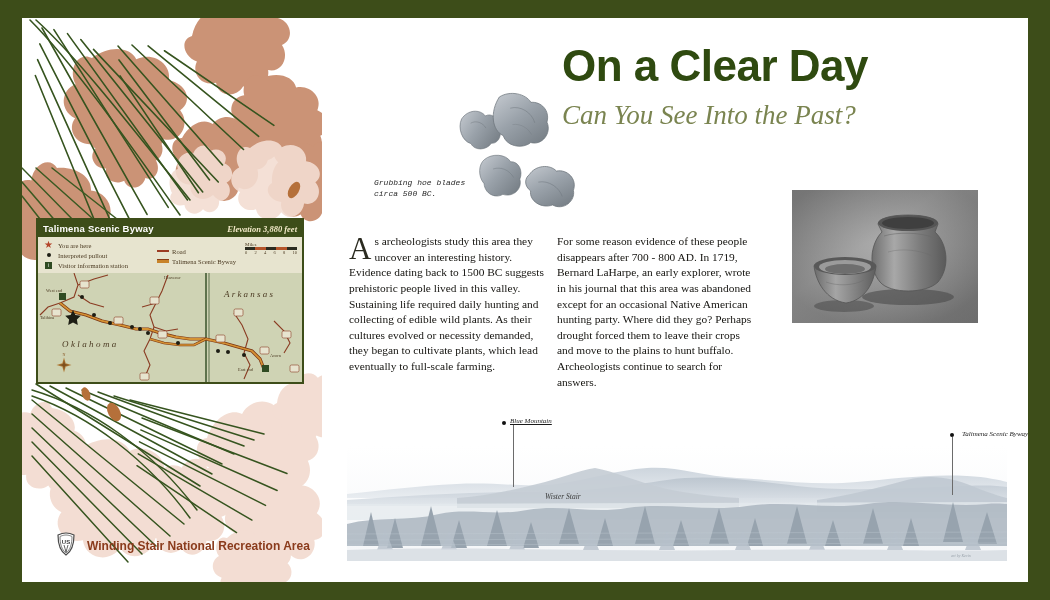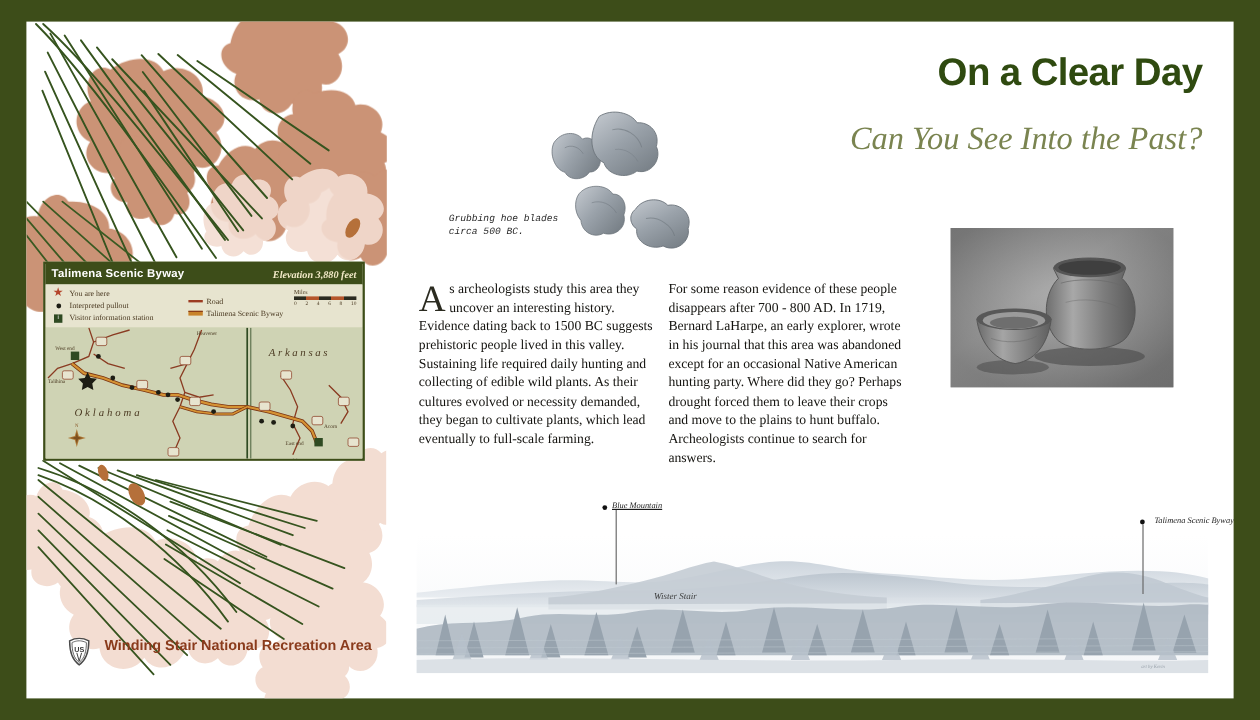--- a/index.html
+++ b/index.html
@@ -31,28 +31,28 @@
   .line-road{width:12px;height:2px;background:#9c3b22;}
   .line-byway{width:12px;height:3px;background:#c8832a;border-top:1px solid #8a3c17;}
   #scalebar{position:absolute;right:5px;top:5px;width:52px;}
   #scalebar .sbl{font-size:5px;color:#4b3a22;}
   #scalebar .sbbar{height:3px;background:linear-gradient(90deg,#2b2b20 0 20%,#b5562c 20% 40%,#2b2b20 40% 60%,#b5562c 60% 80%,#2b2b20 80% 100%);}
   #scalebar .sbnums{display:flex;justify-content:space-between;font-size:4.5px;color:#4b3a22;}
   #mapbody{position:absolute;left:0;right:0;top:53px;bottom:0;background:#cfd3b4;overflow:hidden;}
   #mapbody svg{display:block;}
 
   
-  #footer{position:absolute;left:34px;bottom:22px;display:flex;align-items:flex-start;}
+  #footer{position:absolute;left:34px;bottom:22px;display:flex;align-items:center;}
   #fsname{font-family:"Liberation Sans",sans-serif;font-weight:bold;font-size:12px;color:#8a3b1c;margin-left:11px;}
 
   
-  #title{position:absolute;left:540px;top:26px;width:440px;text-align:right;
-         font-family:"Liberation Sans",sans-serif;font-weight:bold;font-size:32px;color:#2f4a10;
+  #title{position:absolute;left:540px;top:26px;width:440px;text-align:left;
+         font-family:"Liberation Sans",sans-serif;font-weight:bold;font-size:44px;color:#2f4a10;
          letter-spacing:-.5px;line-height:1;}
-  #subtitle{position:absolute;left:540px;top:84px;width:440px;text-align:right;
+  #subtitle{position:absolute;left:540px;top:84px;width:440px;text-align:left;
             font-family:"Liberation Serif",serif;font-style:italic;font-size:27px;color:#7a8450;line-height:1;}
 
   
   #hoes{position:absolute;left:432px;top:70px;width:130px;height:125px;}
   #hoecap{position:absolute;left:352px;top:160px;width:110px;font-style:italic;font-size:8px;
           color:#2a2a2a;line-height:1.35;font-family:Liberation Mono, monospace;}
 
   
   .col{position:absolute;top:216px;width:198px;font-size:11.4px;line-height:1.37;color:#14130f;
        text-align:left;font-family:"Liberation Serif",serif;}

